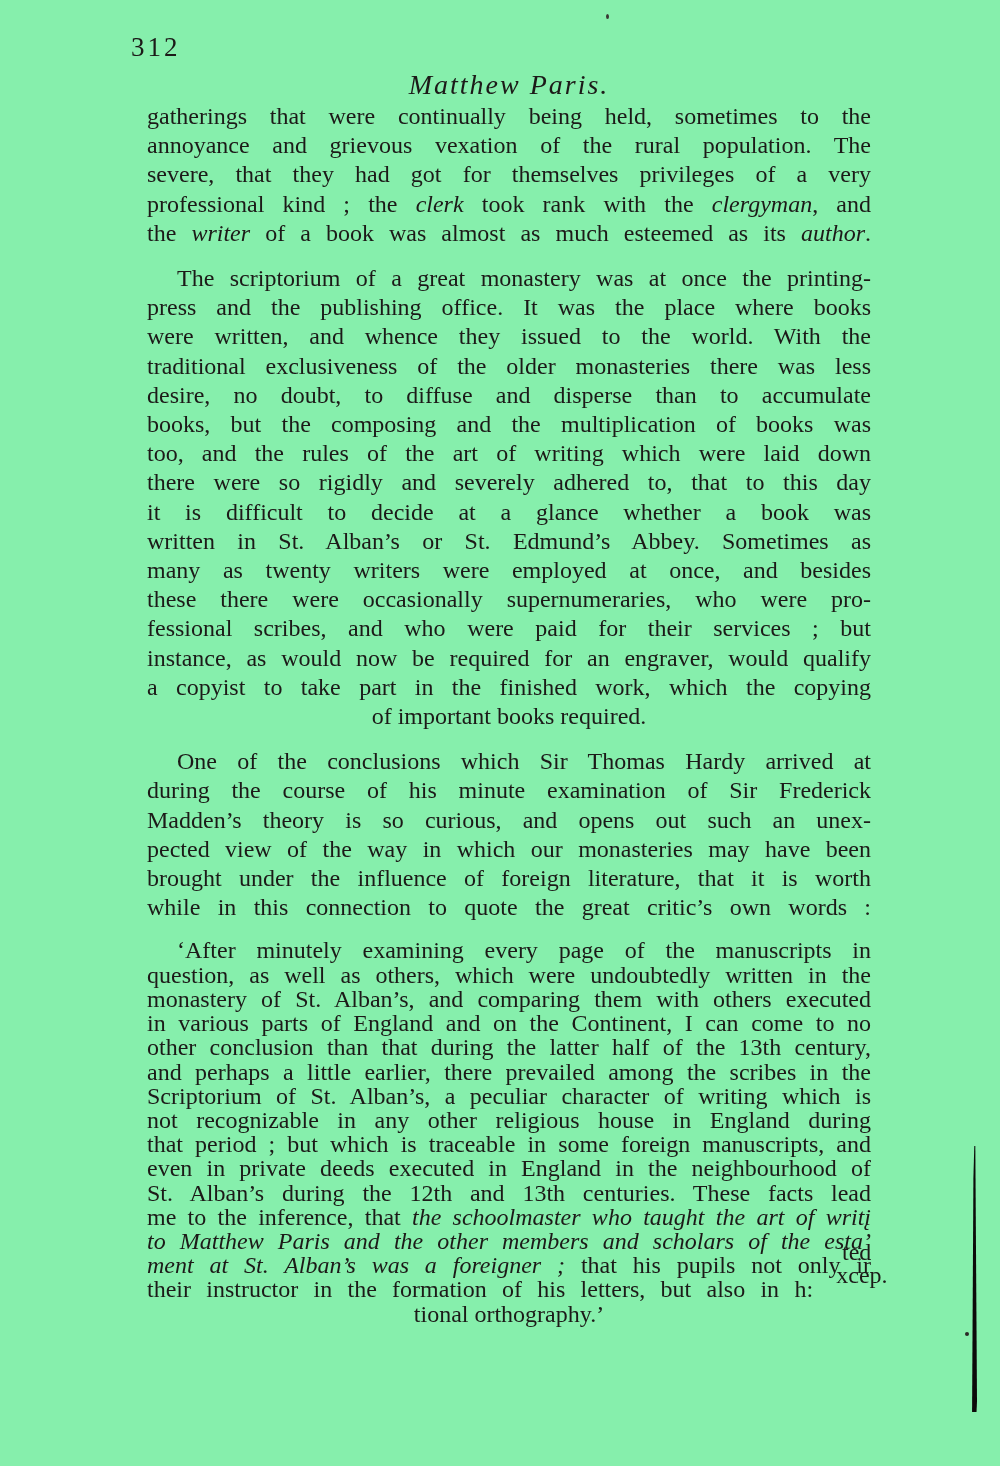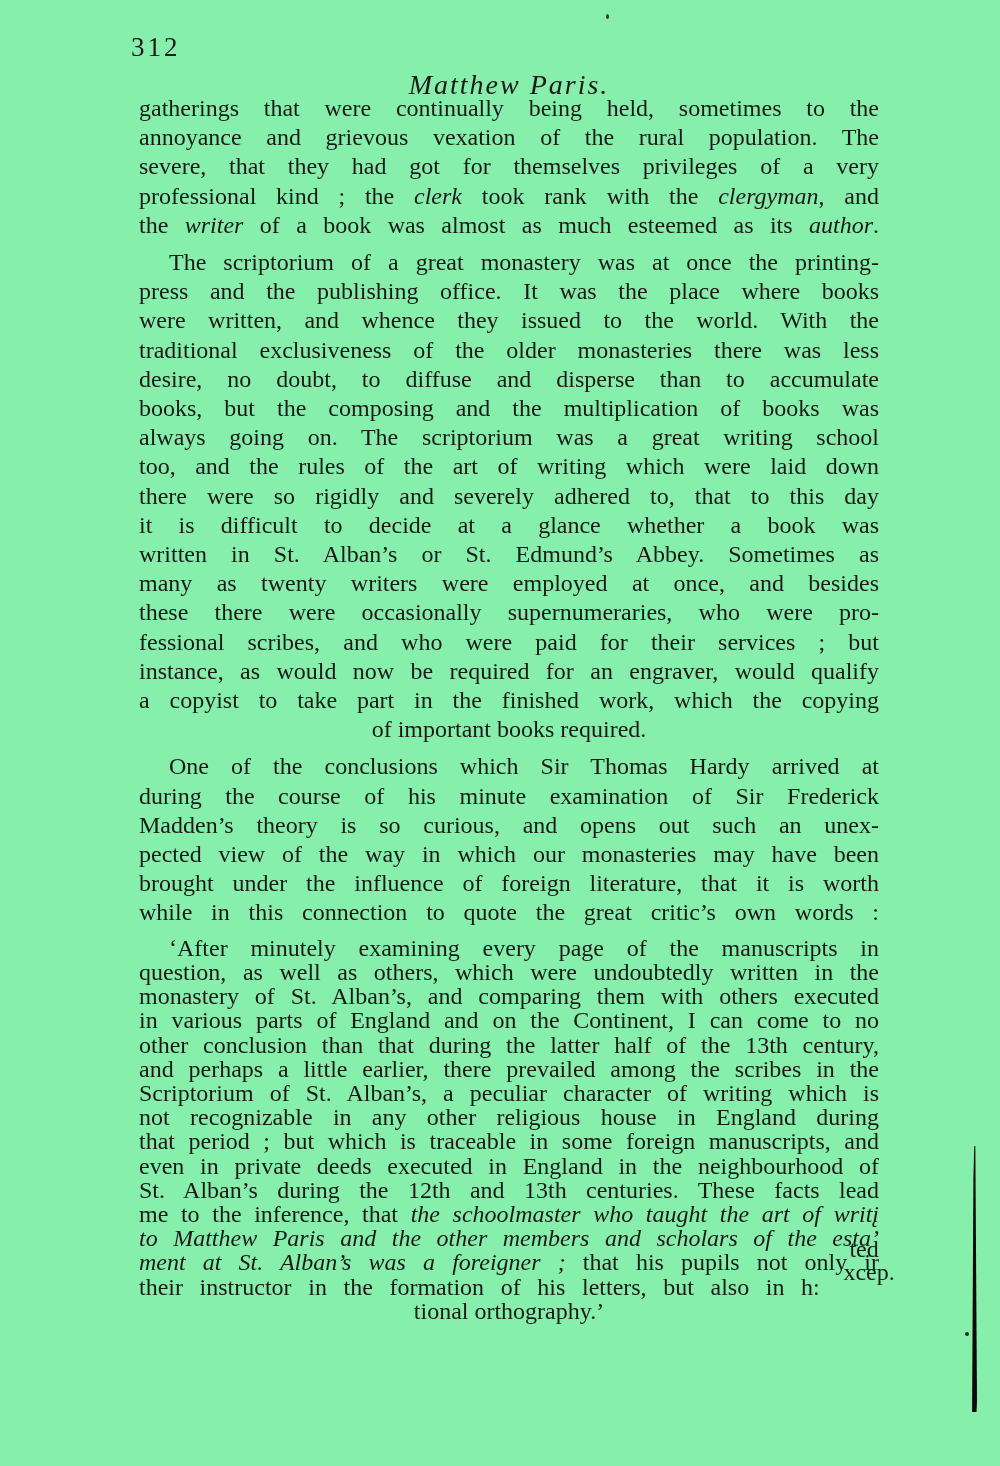--- a/index.html
+++ b/index.html
@@ -15,21 +15,21 @@
   .pagenum {
     position:absolute; left:0; top:4px;
     font-size:27px; letter-spacing:3px;
   }
   .running {
     position:absolute; left:0; top:17px; width:100%;
     text-align:center; font-style:italic;
     font-size:28px; letter-spacing:2px;margin-top:24px;
   }
   .textbody { position:absolute; left:131px; top:86px; width:756px; }
-  .para { margin:8px;font-family:Liberation Serif, serif; }
+  .para { margin:16px;font-family:Liberation Serif, serif; }
   .para.normal { font-size:24px; line-height:29.2px; }
   .para.small  { font-size:24px; line-height:24.2px; }
   .line { position:relative; text-align:center; }
   .line.just { text-align:justify; text-align-last:justify; }
   .line.indent { padding-left:30px; }
   .it { font-style:italic; }
   .art { position:absolute; white-space:nowrap; }
   
   .scan-line {
     position:absolute; left:971px; top:1146px;
@@ -62,21 +62,20 @@
         <div class="line just"><span>professional kind ; the </span><span class="it">clerk</span><span> took rank with the </span><span class="it">clergyman</span><span>, and</span></div>
         <div class="line just"><span>the </span><span class="it">writer</span><span> of a book was almost as much esteemed as its </span><span class="it">author</span><span>.</span></div>
       </div>
       <div class="para normal">
         <div class="line just indent"><span>The scriptorium of a great monastery was at once the printing-</span></div>
         <div class="line just"><span>press and the publishing office.  It was the place where books</span></div>
         <div class="line just"><span>were written, and whence they issued to the world.  With the</span></div>
         <div class="line just"><span>traditional exclusiveness of the older monasteries there was less</span></div>
         <div class="line just"><span>desire, no doubt, to diffuse and disperse than to accumulate</span></div>
         <div class="line just"><span>books, but the composing and the multiplication of books was</span></div>
-        <div class="line just"><span>always going on.  The scriptorium was a great writing school</span></div>
         <div class="line just"><span>too, and the rules of the art of writing which were laid down</span></div>
         <div class="line just"><span>there were so rigidly and severely adhered to, that to this day</span></div>
         <div class="line just"><span>it is difficult to decide at a glance whether a book was</span></div>
         <div class="line just"><span>written in St. Alban’s or St. Edmund’s Abbey.  Sometimes as</span></div>
         <div class="line just"><span>many as twenty writers were employed at once, and besides</span></div>
         <div class="line just"><span>these there were occasionally supernumeraries, who were pro-</span></div>
         <div class="line just"><span>fessional scribes, and who were paid for their services ; but</span></div>
         <div class="line just"><span>instance, as would now be required for an engraver, would qualify</span></div>
         <div class="line just"><span>a copyist to take part in the finished work, which the copying</span></div>
         <div class="line"><span>of important books required.</span></div>

